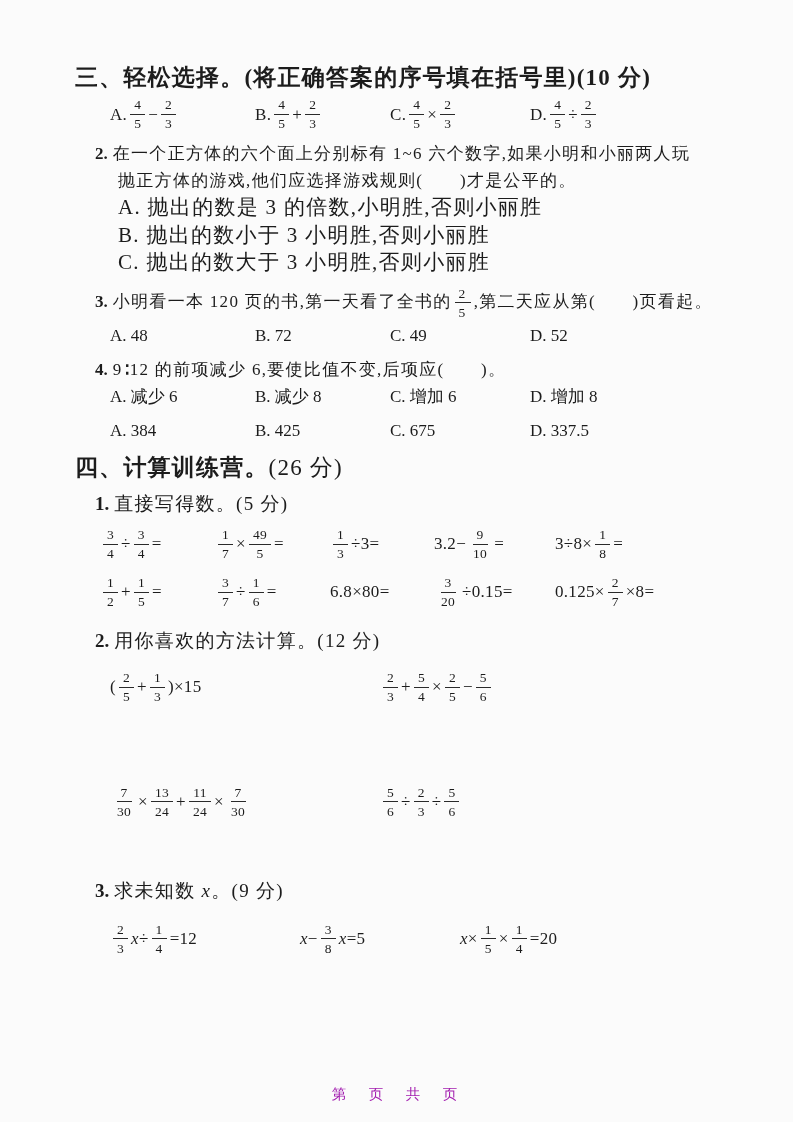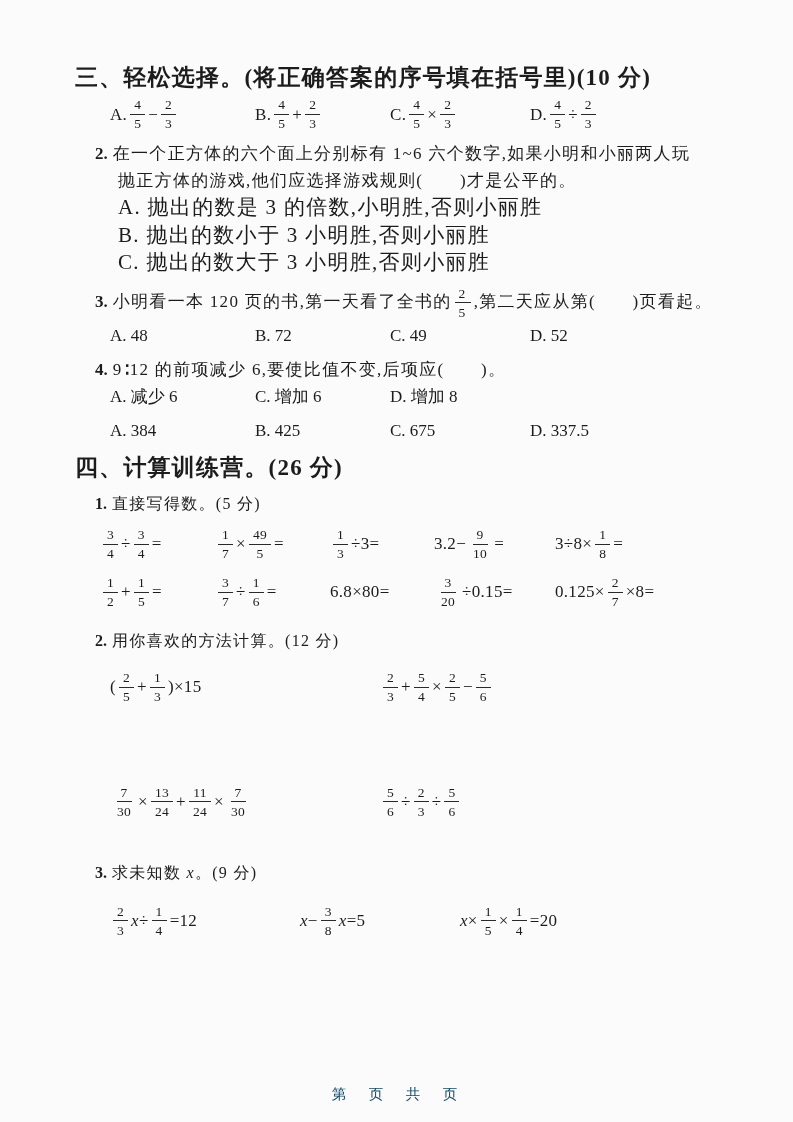--- a/index.html
+++ b/index.html
@@ -15,21 +15,21 @@
     position:absolute;inset:0;
     padding:64px 56px 0 75px;
     box-sizing:border-box;
   }
   .sec-heading{
     font-weight:bold;
     font-size:23px;
     line-height:27px;
     letter-spacing:1.2px;
   }
-  .sec-heading .pts-normal{font-weight:bold;}
+  .sec-heading .pts-normal{font-weight:normal;}
   .question{margin-top:7px;margin-left:20px;font-size:17px;}
   .q-line{line-height:27px;letter-spacing:1.3px;}
   .q-cont{padding-left:23px;}
   .qnum{font-weight:bold;margin-right:5px;letter-spacing:0;}
   .choice-line{
     margin-left:43px;font-size:21px;line-height:27.5px;letter-spacing:1.3px;
   }
   .options-row{
     display:grid;
     grid-template-columns:145px 135px 140px auto;
@@ -42,21 +42,21 @@
     display:inline-flex;align-items:center;white-space:nowrap;
     font-size:17px;letter-spacing:0.3px;
   }
   .frac{
     display:inline-flex;flex-direction:column;align-items:center;
     font-size:13.5px;line-height:1.12;
     margin:2px 3px;vertical-align:middle;
   }
   .frac .num{padding:0 4px 1.5px;border-bottom:1.4px solid #2a2a2a;}
   .frac .den{padding:1.5px 4px 0;}
-  .part-title{margin-top:9px;margin-left:20px;font-size:16px;line-height:27px;letter-spacing:1.3px;}
+  .part-title{margin-top:9px;margin-left:20px;font-size:19px;line-height:27px;letter-spacing:1.3px;}
   .calc-grid{
     display:grid;
     grid-template-columns:115px 115px 104px 121px auto;
     row-gap:10px;
     margin:8px 0 0 25px;
     align-items:center;
   }
   .method-grid{
     display:grid;
     grid-template-columns:270px auto;
@@ -65,28 +65,28 @@
     align-items:center;
   }
   .unknown-grid{
     display:grid;
     grid-template-columns:190px 160px auto;
     margin:16px 0 0 35px;
     align-items:center;
   }
   .mt-sec{margin-top:10px;}
   .mt-part2{margin-top:16px;}
-  .mt-part3{margin-top:38px;}
+  .mt-part3{margin-top:56px;}
   i{font-style:italic;font-family:"Liberation Serif","DejaVu Serif",serif;}
   .footer{
     position:absolute;left:0;right:0;bottom:18px;
     text-align:center;
     font-size:14.5px;
     letter-spacing:4px;
-    color:#0c4a6e;
+    color:#a21caf;
   }
 </style>
 </head>
 <body>
 
 <div class="page">
 
   <div class="sec-heading">
     <span>三、轻松选择。(将正确答案的序号填在括号里)</span><span>(10 分)</span>
   </div>
@@ -149,20 +149,21 @@
     <span>D. 52</span>
   </div>
 
   <div class="question">
     <div class="q-line">
       <span class="qnum">4.</span><span>9∶12 的前项减少 6,要使比值不变,后项应(　　)。</span>
     </div>
   </div>
   <div class="options-row">
     <span>A. 减少 6</span>
+    <span>B. 减少 8</span>
     <span>C. 增加 6</span>
     <span>D. 增加 8</span>
   </div>
 
   <div class="question">
   </div>
   <div class="options-row">
     <span>A. 384</span>
     <span>B. 425</span>
     <span>C. 675</span>

